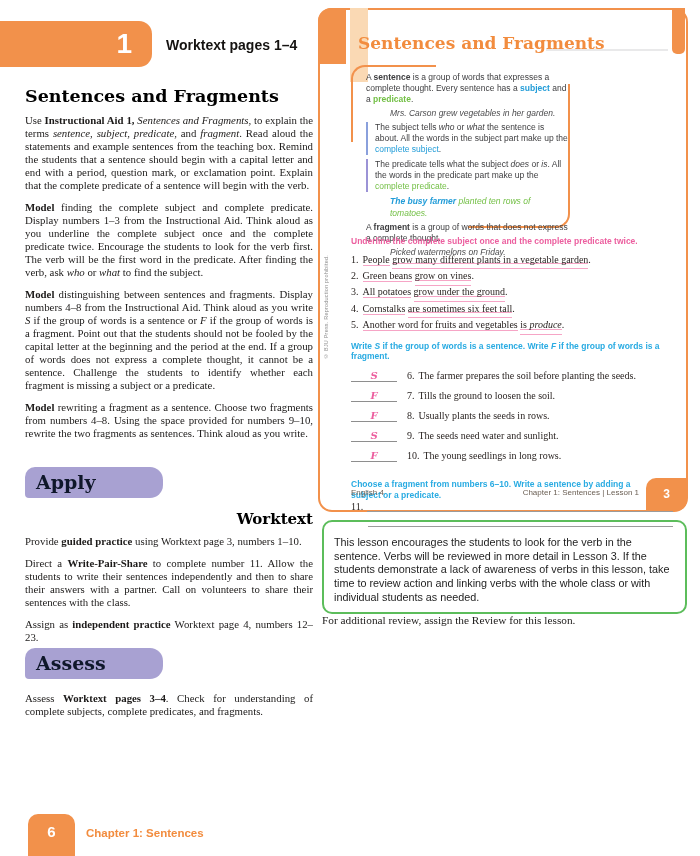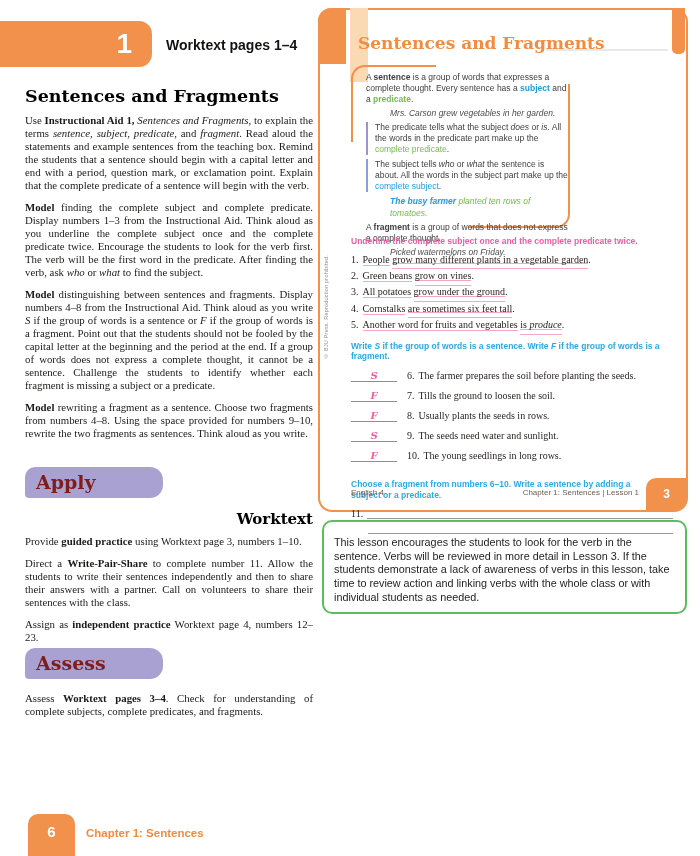--- a/index.html
+++ b/index.html
@@ -28,21 +28,21 @@
     text-align:right;padding-right:20px;box-sizing:border-box;}
   #worktext-pages{position:absolute;left:166px;top:37px;font:bold 14px "Liberation Sans",sans-serif;color:#151311;}
 
   
   .serif-body{font-family:"Liberation Serif",serif;font-size:10.8px;line-height:13px;
     color:#1C1A19;text-align:justify;}
   #intro{position:absolute;left:25px;top:86px;width:288px;}
   #intro h1{font:bold 17.5px "DejaVu Serif",serif;margin:0 0 8px;color:#000;}
   .para{margin:0 0 9px;}
   .banner{width:138px;height:31px;background:var(--lavender);border-radius:10px 13px 13px 4px;
-    color:#7f1d1d;font:bold 19px/30px "DejaVu Serif",serif;padding-left:11px;box-sizing:border-box;}
+    color:#0f172a;font:bold 19px/30px "DejaVu Serif",serif;padding-left:11px;box-sizing:border-box;}
   #apply-sec{position:absolute;left:25px;top:467px;width:288px;}
   .subhead{font:bold 15px "DejaVu Serif",serif;margin:12px 0 7px;color:#000;text-align:right;}
   #assess-sec{position:absolute;left:25px;top:648px;width:288px;}
   #assess-sec .para{margin-top:13px;}
 
   
   #page-badge{position:absolute;left:28px;top:814px;width:47px;height:42px;background:var(--orange);
     border-radius:10px 10px 0 0;color:#fff;font:bold 15px "Liberation Sans",sans-serif;
     text-align:center;padding-top:9px;box-sizing:border-box;}
   #chapter-label{position:absolute;left:86px;top:827px;color:var(--orange-text);
@@ -82,21 +82,21 @@
   .ul-row{line-height:16.4px;}
   .num{margin-right:4px;}
   .u1{border-bottom:1.4px solid var(--pinku);}
   .u2{border-bottom:1.4px solid var(--pinku);padding-bottom:3.5px;
       background:linear-gradient(var(--pinku),var(--pinku)) 0 calc(100% - 3.5px)/100% 1.4px no-repeat;}
   #inst2{margin-top:7px;}
   .sf-row{display:flex;align-items:baseline;margin-top:6px;line-height:12px;}
   .blank{display:inline-block;width:46px;border-bottom:1px solid #8E8E8E;text-align:center;margin-right:10px;flex:none;}
   .answer{font:bold italic 10px "DejaVu Serif",serif;color:var(--pink);}
   #inst3{margin-top:17px;width:300px;}
-  #row11{display:flex;align-items:center;margin-top:7px;}
+  #row11{display:flex;align-items:center;}
   .write-line{flex:1;border-bottom:1px solid #9B9B9B;height:11px;}
   #line2{margin-left:17px;margin-top:5px;border-bottom:1px solid #9B9B9B;height:9px;}
 
   #panel-footer{position:absolute;left:31px;top:478px;width:288px;display:flex;
     justify-content:space-between;font:8px "Liberation Sans",sans-serif;color:#6C6055;text-align:center;}
   #page-tab{position:absolute;right:-1px;bottom:-1px;width:41px;height:33px;background:var(--orange);
     border-radius:10px 0 11px 0;color:#fff;font:bold 12px/33px "Liberation Sans",sans-serif;text-align:center;}
 
   
   #note-box{position:absolute;left:322px;top:520px;width:365px;box-sizing:border-box;
@@ -139,22 +139,22 @@
     <div id="tab-topright"></div>
 
     <div id="wt-title">Sentences and Fragments</div>
     <div id="wt-rule"></div>
 
     <div id="tb-frame-tl"></div>
     <div id="tb-frame-br"></div>
     <div id="tb-content">
       <p class="tb-p"><span>A </span><span class="b">sentence</span><span> is a group of words that expresses a complete thought. Every sentence has a </span><span class="b blue">subject</span><span> and a </span><span class="b green">predicate</span><span>.</span></p>
       <p class="tb-ex"><span class="i">Mrs. Carson grew vegetables in her garden.</span></p>
+      <p class="tb-bullet bullet-blue"><span>The subject tells </span><span class="i">who</span><span> or </span><span class="i">what</span><span> the sentence is about. All the words in the subject part make up the </span><span class="blue">complete subject</span><span>.</span></p>
       <p class="tb-bullet bullet-purple"><span>The predicate tells what the subject </span><span class="i">does</span><span> or </span><span class="i">is</span><span>. All the words in the predicate part make up the </span><span class="green">complete predicate</span><span>.</span></p>
-      <p class="tb-bullet bullet-blue"><span>The subject tells </span><span class="i">who</span><span> or </span><span class="i">what</span><span> the sentence is about. All the words in the subject part make up the </span><span class="blue">complete subject</span><span>.</span></p>
       <p class="tb-ex"><span class="i b blue">The busy farmer </span><span class="i green">planted ten rows of tomatoes.</span></p>
       <p class="tb-p"><span>A </span><span class="b">fragment</span><span> is a group of words that does not express a complete thought.</span></p>
       <p class="tb-ex"><span class="i">Picked watermelons on Friday.</span></p>
     </div>
 
     <div id="copyright">© BJU Press. Reproduction prohibited.</div>
 
     <div id="exercises">
       <div class="inst inst-pink">Underline the complete subject once and the complete predicate twice.</div>
 
@@ -207,17 +207,18 @@
     </div>
 
     <div id="panel-footer">
       <span>English 4</span>
       <span>Chapter 1: Sentences | Lesson 1</span>
     </div>
     <div id="page-tab">3</div>
   </div>
 
   <div id="note-box">This lesson encourages the students to look for the verb in the sentence. Verbs will be reviewed in more detail in Lesson 3. If the students demonstrate a lack of awareness of verbs in this lesson, take time to review action and linking verbs with the whole class or with individual students as needed.</div>
+  <div id="additional">For additional review, assign the Review for this lesson.</div>
 
   <div id="page-badge">6</div>
   <div id="chapter-label">Chapter 1: Sentences</div>
 
 </div>
 
 </body></html>

